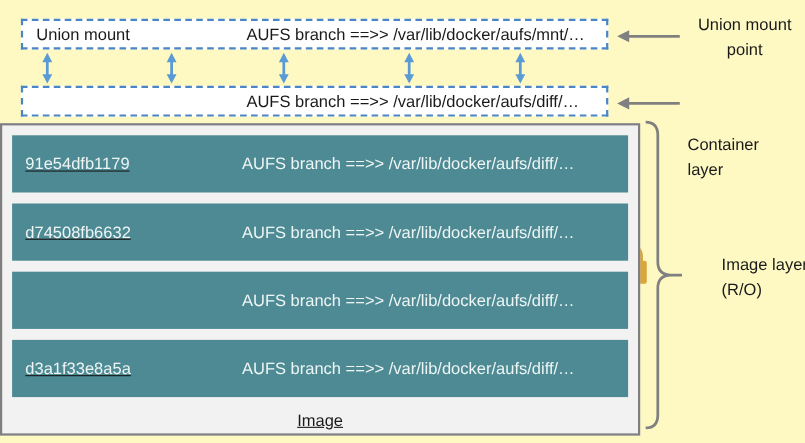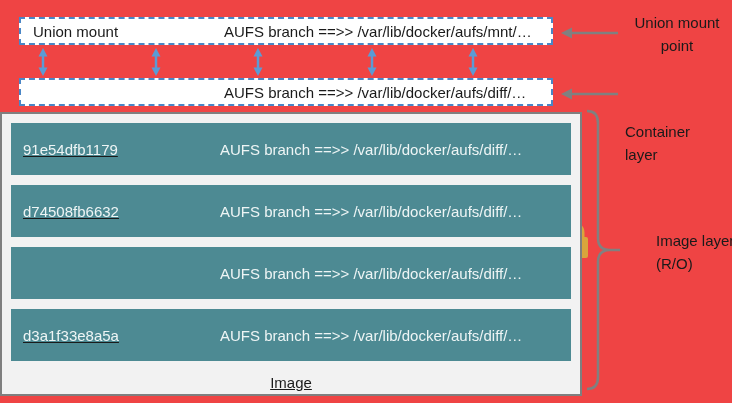--- a/index.html
+++ b/index.html
@@ -1,19 +1,19 @@
 <!DOCTYPE html>
 <html><head>
 <meta charset="utf-8">
 <style>
   html,body{margin:0;padding:0;background:#ffffff;}
   .canvas{
     position:relative;
     width:732px;height:403px;
-    background:#ef4444;
+    background:#fef9c3;
     font-family:"Liberation Sans", sans-serif;
     color:#1a1a1a;
     overflow:hidden;
   }
   .overlay{
     position:absolute;left:0;top:0;width:732px;height:403px;
     pointer-events:none;
   }
   .dashed-box{
     position:absolute;

